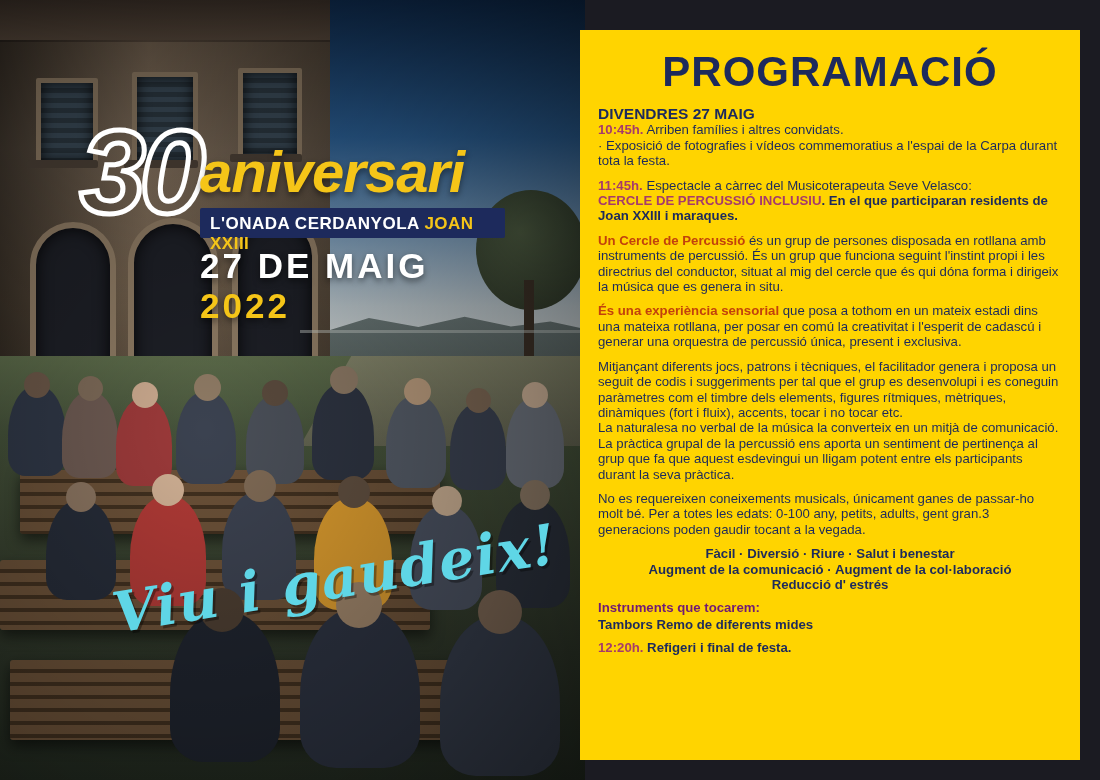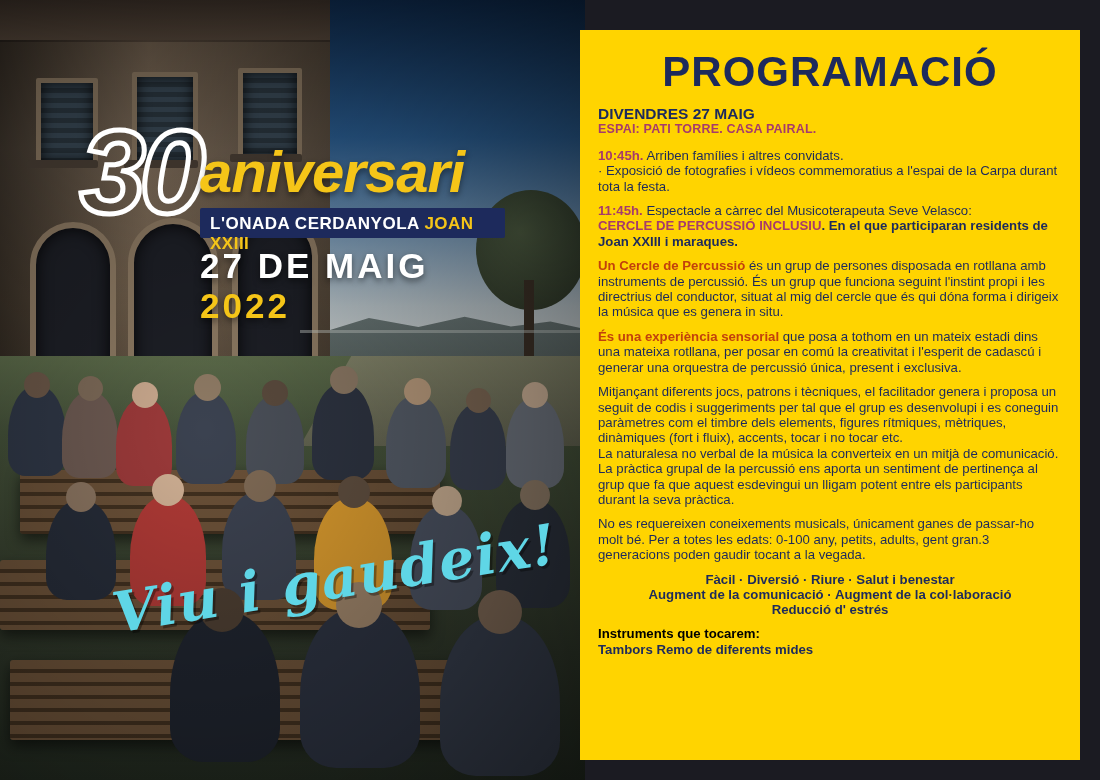--- a/index.html
+++ b/index.html
@@ -147,21 +147,21 @@
   }
   .p{margin:0 0 9px 0;}
   .tight{margin:0 0 0 0;}
   .day{font-size:15.5px;font-weight:bold;color:#1d2a5c;margin:0 0 1px 0;}
   .place{font-size:12.5px;font-weight:bold;color:#a63b6b;margin:0 0 10px 0;letter-spacing:.2px;}
   .hour{font-weight:bold;color:#a63b6b;}
   .magenta{color:#a63b6b;font-weight:bold;}
   .magenta-i{color:#c2410c;font-weight:bold;}
   .center{text-align:center;}
   .bullets{font-weight:bold;color:#1d2a5c;}
-  .instr-title{color:#000000;font-weight:bold;margin:0 0 1px 0;}
+  .instr-title{color:#701a75;font-weight:bold;margin:0 0 1px 0;}
   .bold{font-weight:bold;}
   .gap{height:8px;}
 </style>
 </head>
 <body>
 
 <div class="poster">
 
   <div class="photo">
     <div class="sky"></div>
@@ -263,21 +263,20 @@
     <div class="dateline"><span>27 DE MAIG </span><span class="yr">2022</span></div>
   </div>
 
   <div class="script">Viu i gaudeix!</div>
 
   <div class="panel">
     <h1>PROGRAMACIÓ</h1>
     <div class="panel-body">
 
       <div class="day">DIVENDRES 27 MAIG</div>
-      <div class="place">ESPAI: PATI TORRE. CASA PAIRAL.</div>
 
       <p class="p">
         <span class="hour">10:45h.</span><span> Arriben famílies i altres convidats.</span><br>
         <span>· Exposició de fotografies i vídeos commemoratius a l'espai de la Carpa durant tota la festa.</span>
       </p>
 
 
       <p class="p">
         <span class="hour">11:45h.</span><span> Espectacle a càrrec del Musicoterapeuta Seve Velasco:</span><br>
         <span class="magenta">CERCLE DE PERCUSSIÓ INCLUSIU</span><span class="bold">. En el que participaran residents de Joan XXIII i maraques.</span>
@@ -307,17 +306,20 @@
       <div class="center bullets">Augment de la comunicació · Augment de la col·laboració</div>
       <div class="center bullets">Reducció d' estrés</div>
 
       <div class="gap"></div>
 
       <div class="instr-title">Instruments que tocarem:</div>
       <div class="bold">Tambors Remo de diferents mides</div>
 
       <div class="gap"></div>
 
+      <div>
+        <span class="hour">12:20h.</span><span class="bold"> Refigeri i final de festa.</span>
+      </div>
 
     </div>
   </div>
 
 </div>
 
 </body></html>

